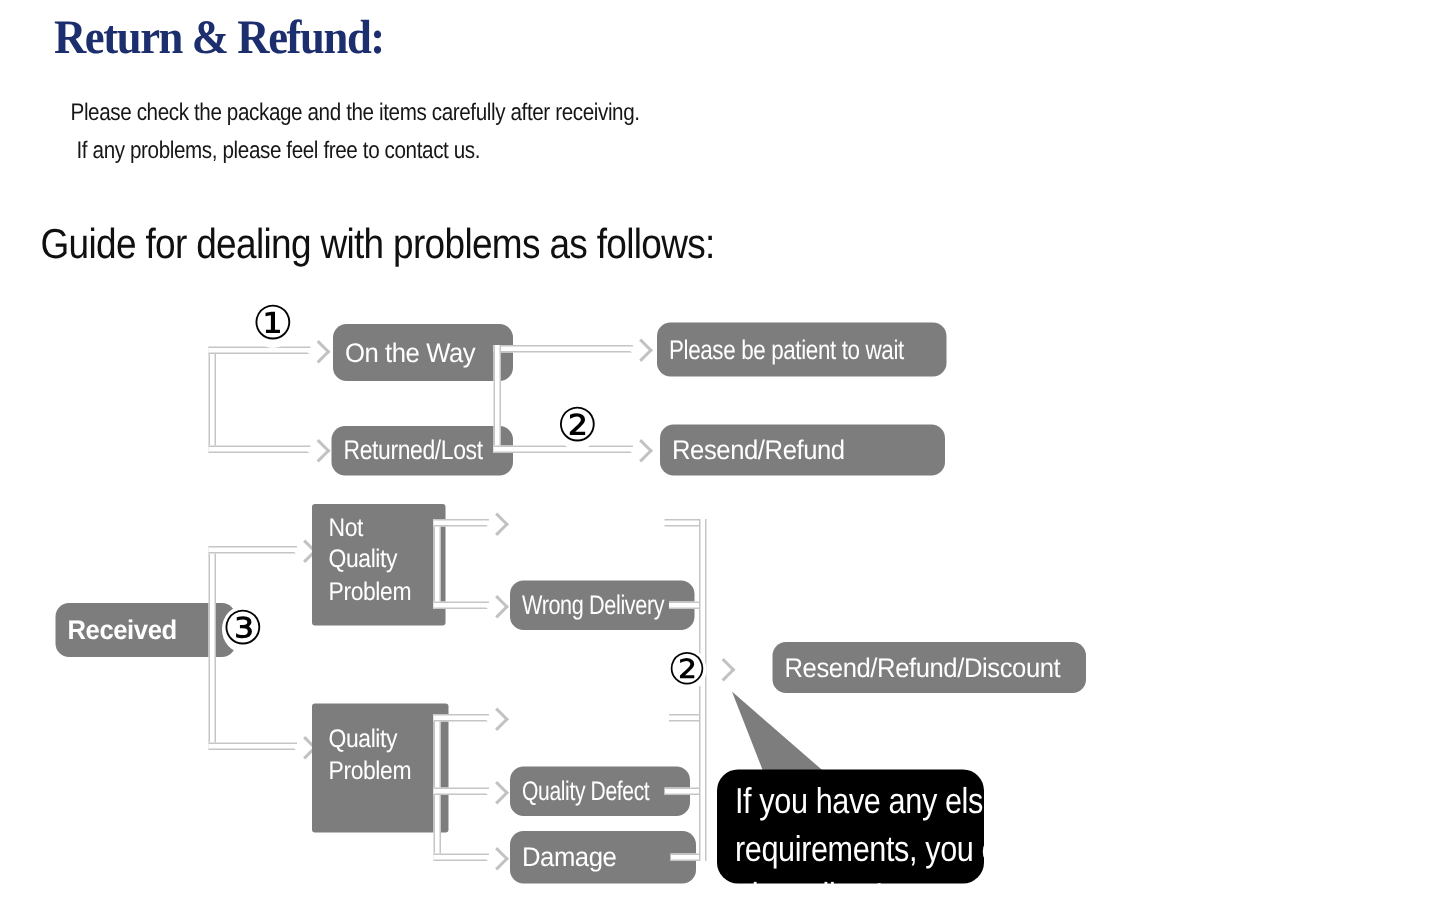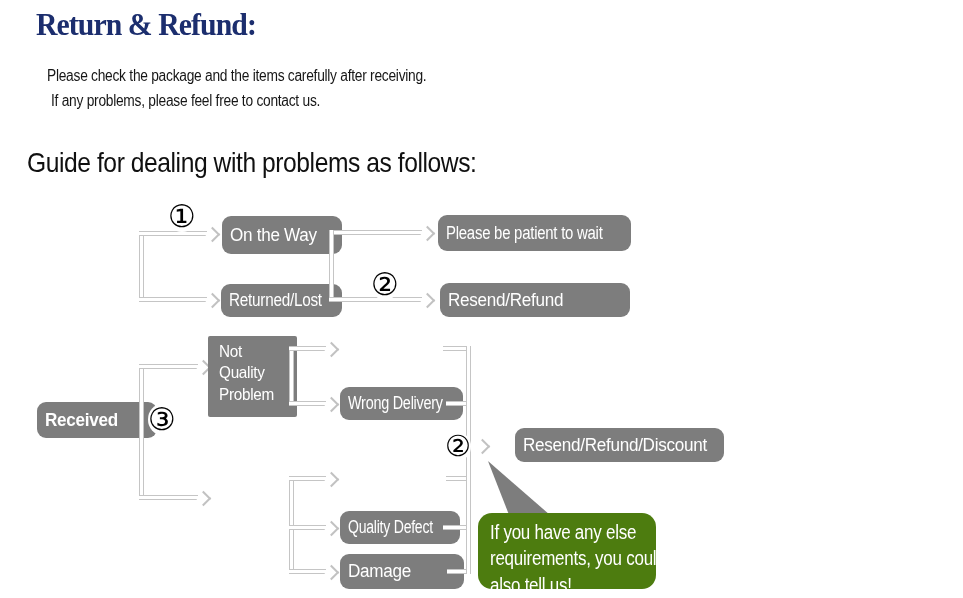--- a/index.html
+++ b/index.html
@@ -21,22 +21,22 @@
   .r12{border-radius:2px;}
   
   .hl{position:absolute;height:3px;background:#fff;border-top:1px solid #c5c5c5;border-bottom:1px solid #c5c5c5;}
   .vl{position:absolute;width:3px;background:#fff;border-left:1px solid #c5c5c5;border-right:1px solid #c5c5c5;}
   .ch{position:absolute;width:9px;height:9px;border-top:2px solid #c2c2c2;border-right:2px solid #c2c2c2;
       transform:rotate(45deg);background:#fff;}
   
   .badge{position:absolute;font-family:"DejaVu Sans",sans-serif;color:#000;line-height:1;
          background:#fff;border-radius:50%;}
   
-  .bubble{position:absolute;left:478px;top:513px;width:178px;height:76px;background:#4d7c0f;color:#fff;
-          border-radius:14px;font-size:20px;line-height:1.32;padding:6px 0 0 12px;box-sizing:border-box;
+  .bubble{position:absolute;left:478px;top:513px;width:178px;height:76px;background:#000000;color:#fff;
+          border-radius:14px;font-size:24px;line-height:1.32;padding:6px 0 0 12px;box-sizing:border-box;
           letter-spacing:-0.3px;}
   .tail{position:absolute;left:484px;top:461px;width:66px;height:54px;background:#7d7d7d;
         clip-path:polygon(6% 0%,100% 100%,38% 100%);}
   .bline{white-space:nowrap;}
 </style>
 </head>
 <body>
 
 <div id="canvas">
 
@@ -84,20 +84,24 @@
   <div class="hl" style="left:139px;top:495px;width:59px;"></div>
   <div class="ch" style="left:198px;top:493px;"></div>
 
   <div class="badge" style="left:148px;top:404px;font-size:31px;">③</div>
 
   <div class="box multi r12" style="left:208px;top:336px;width:78px;height:76px;padding:5px 0 0 11px;">
     <div class="tx" style="--sx:.9">Not</div>
     <div class="tx" style="--sx:.9">Quality</div>
     <div class="tx" style="--sx:.9">Problem</div>
   </div>
+  <div class="box multi r12" style="left:208px;top:469px;width:80px;height:73px;padding:13px 0 0 11px;">
+    <div class="tx" style="--sx:.9">Quality</div>
+    <div class="tx" style="--sx:.9">Problem</div>
+  </div>
 
   <div class="vl" style="left:289px;top:346px;height:60px;"></div>
   <div class="hl" style="left:289px;top:346px;width:37px;"></div>
   <div class="ch" style="left:326px;top:344px;"></div>
   <div class="hl" style="left:289px;top:401px;width:37px;"></div>
   <div class="ch" style="left:326px;top:399px;"></div>
 
   <div class="box" style="left:340px;top:387px;width:107px;height:33px;">
       <span class="tx" style="--sx:.8">Wrong Delivery</span>
     </div>

